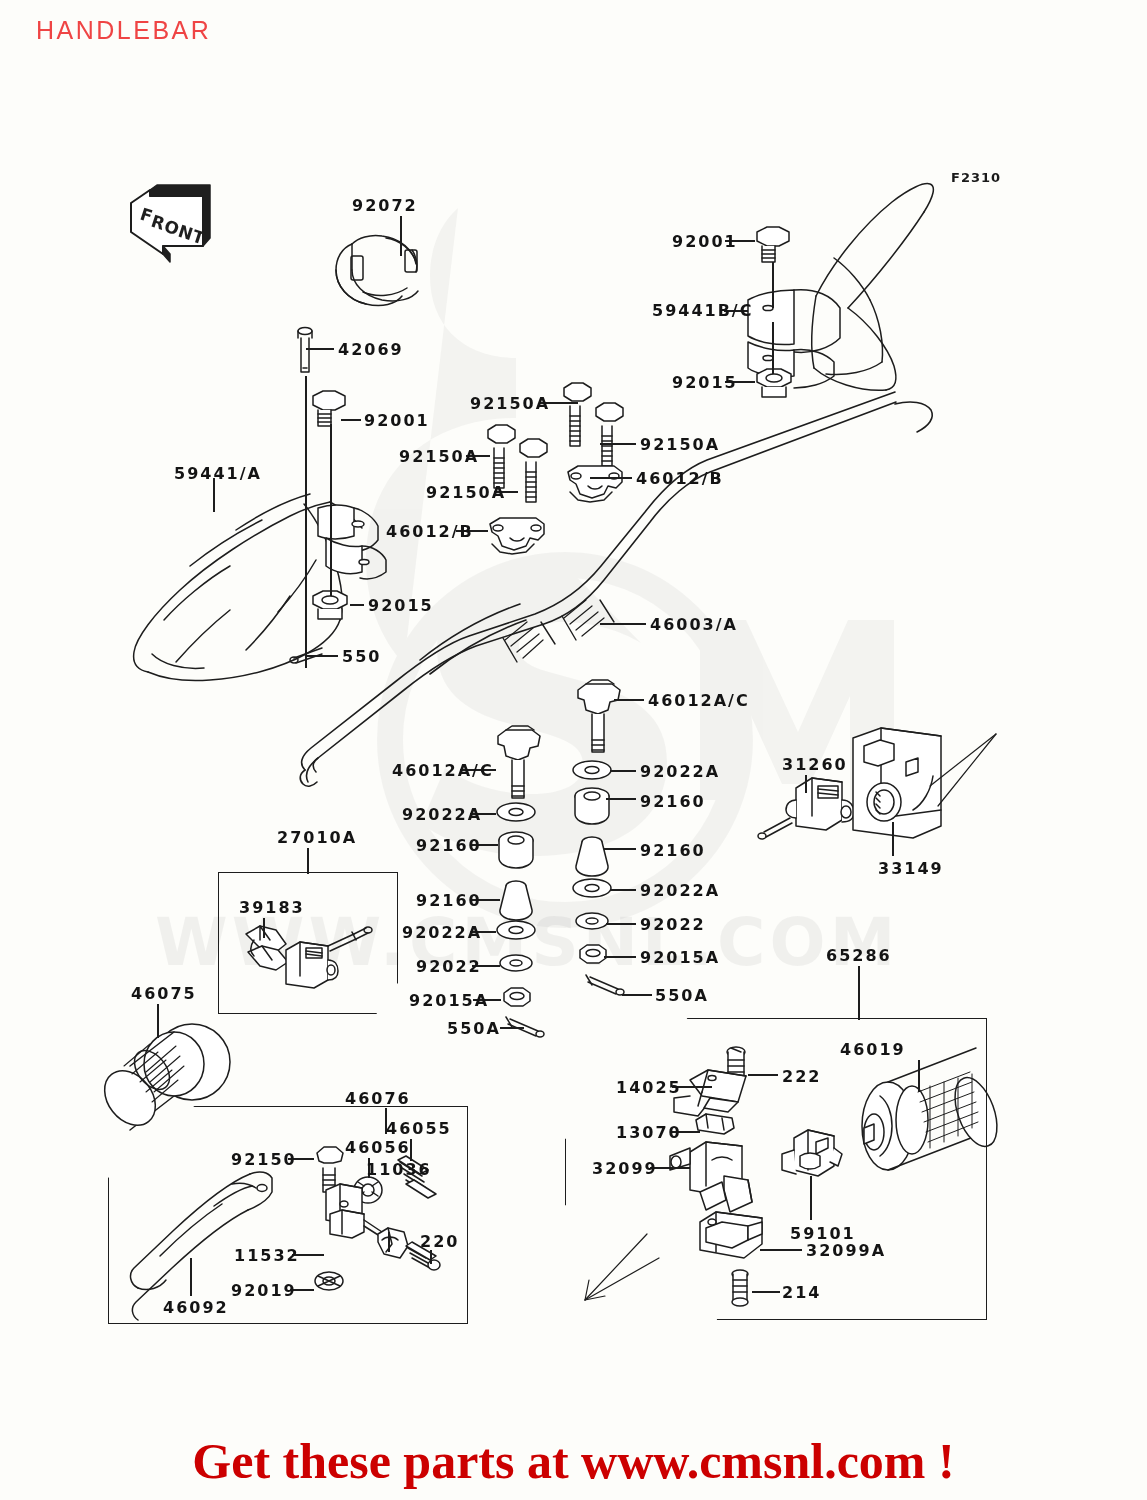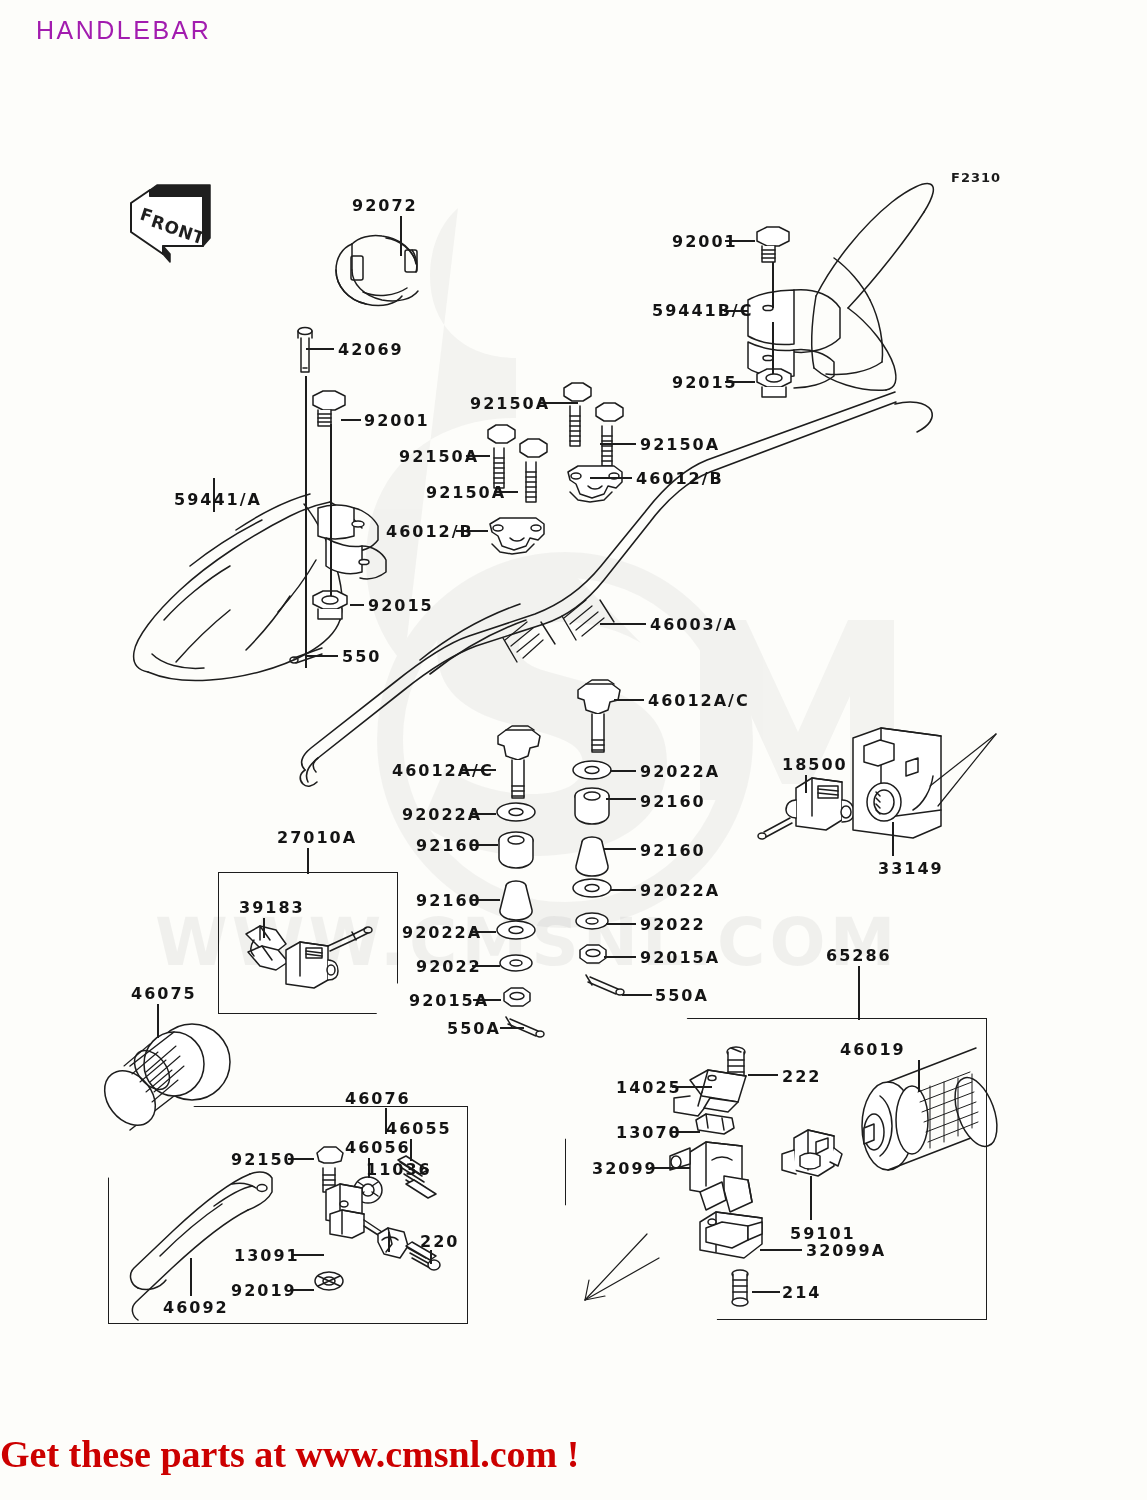--- a/index.html
+++ b/index.html
@@ -10,36 +10,36 @@
     font-family:"DejaVu Sans",sans-serif;
     overflow:hidden;
     position:relative;
   }
   #sheet{position:absolute;left:0;top:0;width:1147px;height:1500px;}
 
   
   .page-title{
     position:absolute;left:36px;top:16px;
     font-family:"Liberation Sans","DejaVu Sans",sans-serif;
-    font-size:25px;letter-spacing:2.5px;color:#a21caf;font-weight:400;
+    font-size:25px;letter-spacing:2.5px;color:#ef4444;font-weight:400;
     white-space:nowrap;
   }
   
   .ref-code{
     position:absolute;left:951px;top:170px;
     font-family:"DejaVu Sans",sans-serif;font-weight:bold;
     font-size:13px;letter-spacing:1px;color:#1a1a1a;white-space:nowrap;
   }
   
   .footer{
     position:absolute;left:0;right:0;top:1432px;
-    text-align:left;
+    text-align:center;
     color:#cc0000;
     font-family:"Liberation Serif","DejaVu Serif",serif;
-    font-weight:bold;font-size:38px;letter-spacing:0px;
+    font-weight:bold;font-size:50px;letter-spacing:0px;
     white-space:nowrap;
   }
 
   
   .lbl{
     position:absolute;
     font-family:"DejaVu Sans",sans-serif;
     font-weight:bold;font-size:16px;letter-spacing:2.0px;
     color:#141414;white-space:nowrap;line-height:1;
   }
@@ -592,58 +592,58 @@
       <div class="lbl" style="left: 652px; top: 303px;">59441B/C</div>
       <div class="lbl" style="left: 672px; top: 375px;">92015</div>
       <div class="lbl" style="left: 338px; top: 342px;">42069</div>
       <div class="lbl" style="left: 364px; top: 413px;">92001</div>
       <div class="lbl" style="left: 470px; top: 396px;">92150A</div>
       <div class="lbl" style="left: 640px; top: 437px;">92150A</div>
       <div class="lbl" style="left: 399px; top: 449px;">92150A</div>
       <div class="lbl" style="left: 426px; top: 485px;">92150A</div>
       <div class="lbl" style="left: 636px; top: 471px;">46012/B</div>
       <div class="lbl" style="left: 386px; top: 524px;">46012/B</div>
-      <div class="lbl" style="left: 174px; top: 466px; margin-top: 26px;">59441/A</div>
+      <div class="lbl" style="left: 174px; top: 466px;">59441/A</div>
       <div class="lbl" style="left: 368px; top: 598px;">92015</div>
       <div class="lbl" style="left: 342px; top: 649px;">550</div>
       <div class="lbl" style="left: 650px; top: 617px;">46003/A</div>
       <div class="lbl" style="left: 648px; top: 693px;">46012A/C</div>
       <div class="lbl" style="left: 392px; top: 763px;">46012A/C</div>
       <div class="lbl" style="left: 640px; top: 764px;">92022A</div>
       <div class="lbl" style="left: 640px; top: 794px;">92160</div>
       <div class="lbl" style="left: 402px; top: 807px;">92022A</div>
       <div class="lbl" style="left: 416px; top: 838px;">92160</div>
       <div class="lbl" style="left: 640px; top: 843px;">92160</div>
       <div class="lbl" style="left: 416px; top: 893px;">92160</div>
       <div class="lbl" style="left: 640px; top: 883px;">92022A</div>
       <div class="lbl" style="left: 402px; top: 925px;">92022A</div>
       <div class="lbl" style="left: 640px; top: 917px;">92022</div>
       <div class="lbl" style="left: 416px; top: 959px;">92022</div>
       <div class="lbl" style="left: 640px; top: 950px;">92015A</div>
       <div class="lbl" style="left: 409px; top: 993px;">92015A</div>
       <div class="lbl" style="left: 655px; top: 988px;">550A</div>
       <div class="lbl" style="left: 447px; top: 1021px;">550A</div>
-      <div class="lbl" style="left: 782px; top: 757px;">18500</div>
+      <div class="lbl" style="left: 782px; top: 757px;">31260</div>
       <div class="lbl" style="left: 878px; top: 861px;">33149</div>
       <div class="lbl" style="left: 277px; top: 830px;">27010A</div>
       <div class="lbl" style="left: 239px; top: 900px;">39183</div>
       <div class="lbl" style="left: 131px; top: 986px;">46075</div>
       <div class="lbl" style="left: 826px; top: 948px;">65286</div>
       <div class="lbl" style="left: 840px; top: 1042px;">46019</div>
       <div class="lbl" style="left: 782px; top: 1069px;">222</div>
       <div class="lbl" style="left: 616px; top: 1080px;">14025</div>
       <div class="lbl" style="left: 616px; top: 1125px;">13070</div>
       <div class="lbl" style="left: 592px; top: 1161px;">32099</div>
       <div class="lbl" style="left: 790px; top: 1226px;">59101</div>
       <div class="lbl" style="left: 806px; top: 1243px;">32099A</div>
       <div class="lbl" style="left: 782px; top: 1285px;">214</div>
       <div class="lbl" style="left: 345px; top: 1091px; text-align: right;">46076</div>
       <div class="lbl" style="left: 386px; top: 1121px;">46055</div>
       <div class="lbl" style="left: 345px; top: 1140px;">46056</div>
       <div class="lbl" style="left: 231px; top: 1152px;">92150</div>
       <div class="lbl" style="left: 366px; top: 1162px;">11036</div>
       <div class="lbl" style="left: 420px; top: 1234px;">220</div>
-      <div class="lbl" style="left: 234px; top: 1248px;">13091</div>
+      <div class="lbl" style="left: 234px; top: 1248px;">11532</div>
       <div class="lbl" style="left: 231px; top: 1283px;">92019</div>
       <div class="lbl" style="left: 163px; top: 1300px;">46092</div>
     </div>
 
 </div>
 
 </body></html>

